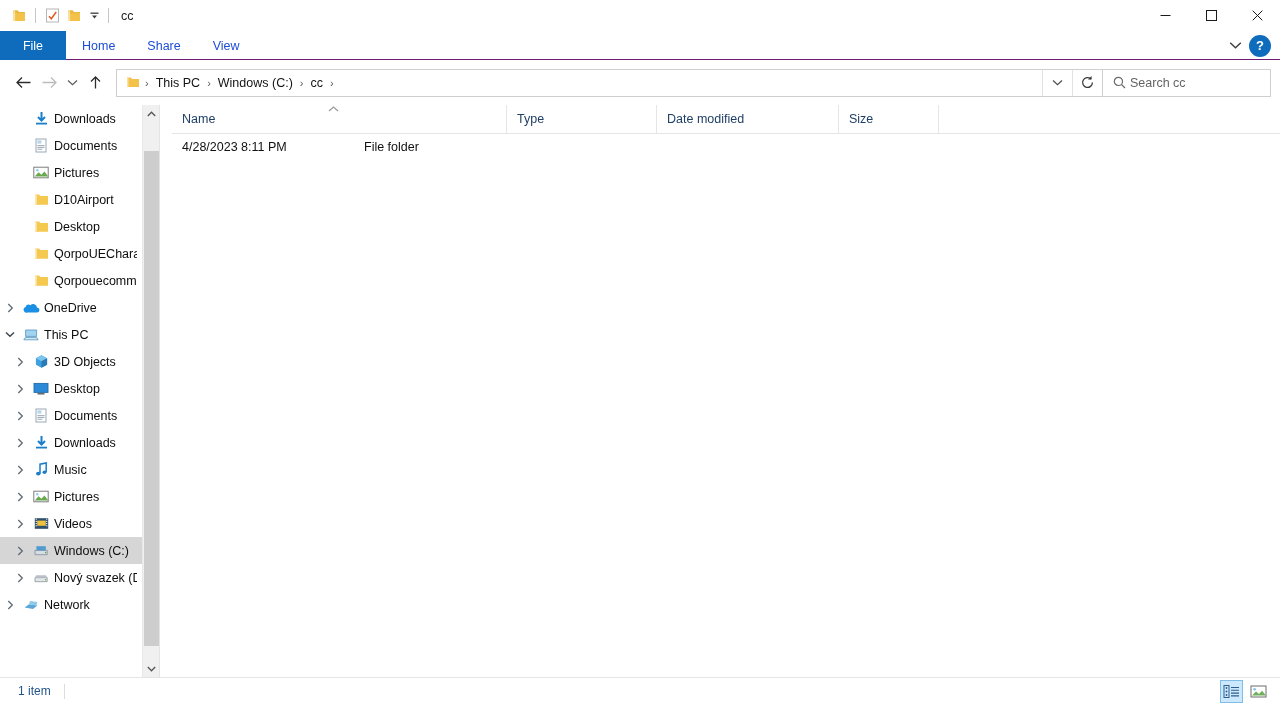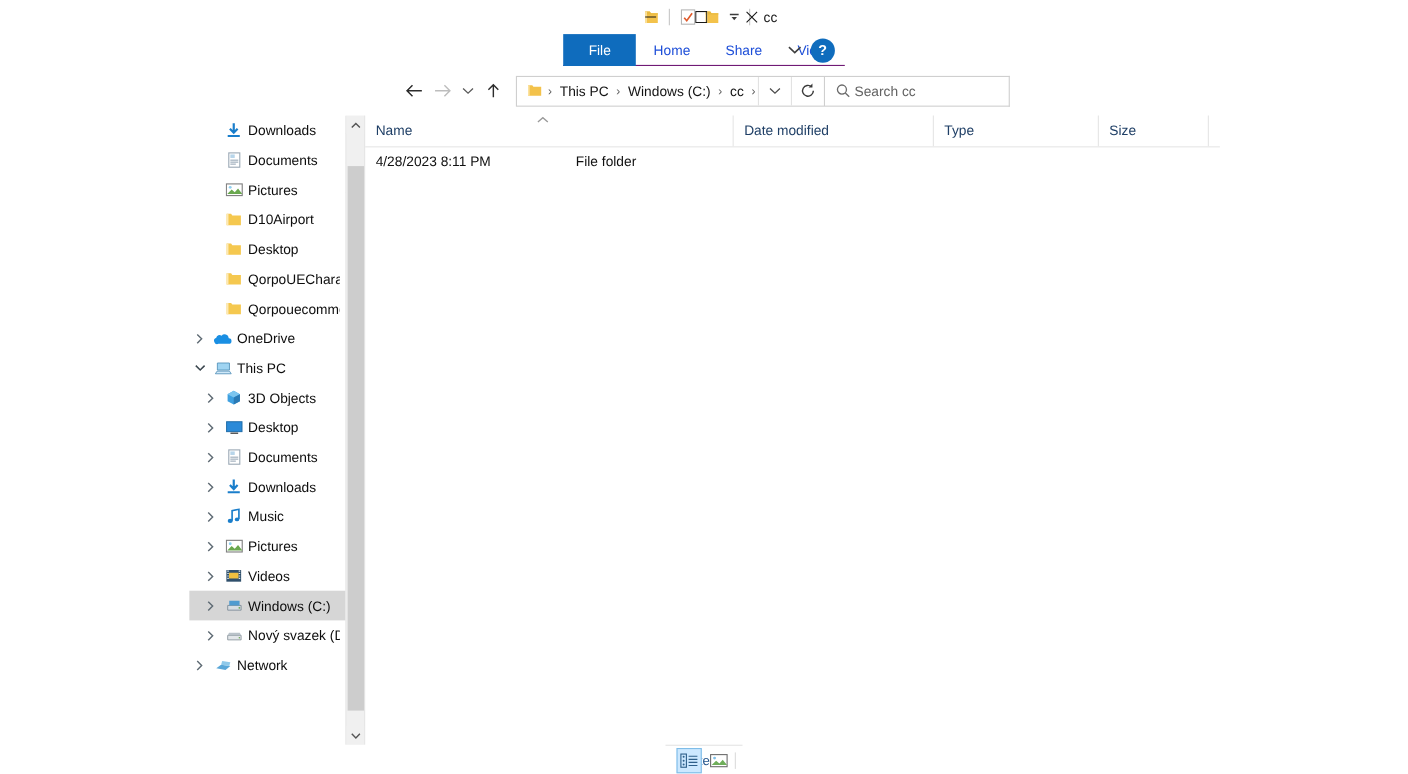--- a/index.html
+++ b/index.html
@@ -15,21 +15,20 @@
     -webkit-font-smoothing: antialiased;
   }
 
   .window {
     position: relative;
     width: 1280px;
     height: 704px;
     background: #ffffff;
     display: flex;
     flex-direction: column;
-    align-items: center;
   }
 
   
   .titlebar {
     height: 31px;
     background: #ffffff;
     display: flex;
     align-items: center;
     flex: 0 0 auto;
     position: relative;
@@ -246,20 +245,21 @@
     font-size: 12.5px;
     color: #636363;
   }
 
   
   .body {
     flex: 1 1 auto;
     display: flex;
     min-height: 0;
     position: relative;
+    gap: 12px;
   }
 
   
   .navpane {
     width: 160px;
     flex: 0 0 160px;
     background: #ffffff;
     position: relative;
     overflow: hidden;
     border-right: 1px solid #e4e4e4;
@@ -904,25 +904,25 @@
 
       <div class="col-headers">
         <div class="col col-name">
           <span class="sort-caret">
             <svg width="11" height="6" viewBox="0 0 11 6">
                 <path d="M1 5L5.5 1 10 5" stroke="#9a9a9a" stroke-width="1.2" fill="none"></path>
               </svg>
           </span>
           <span>Name</span>
         </div>
+        <div class="col col-type">
+          <span>Type</span>
+        </div>
         <div class="col col-date">
           <span>Date modified</span>
-        </div>
-        <div class="col col-type">
-          <span>Type</span>
         </div>
         <div class="col col-size">
           <span>Size</span>
         </div>
         <div class="col col-rest"></div>
       </div>
 
       <div class="rows" id="file-rows">
           <div class="row">
             <div class="cell cell-date">4/28/2023 8:11 PM</div>

